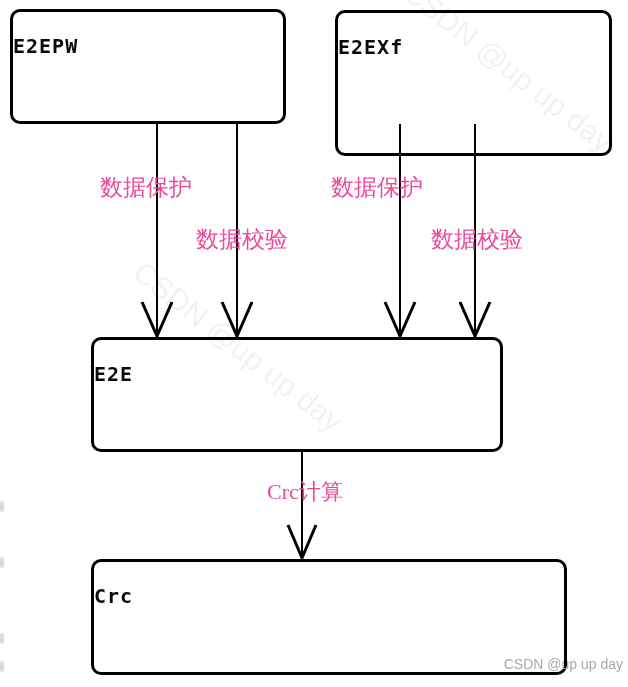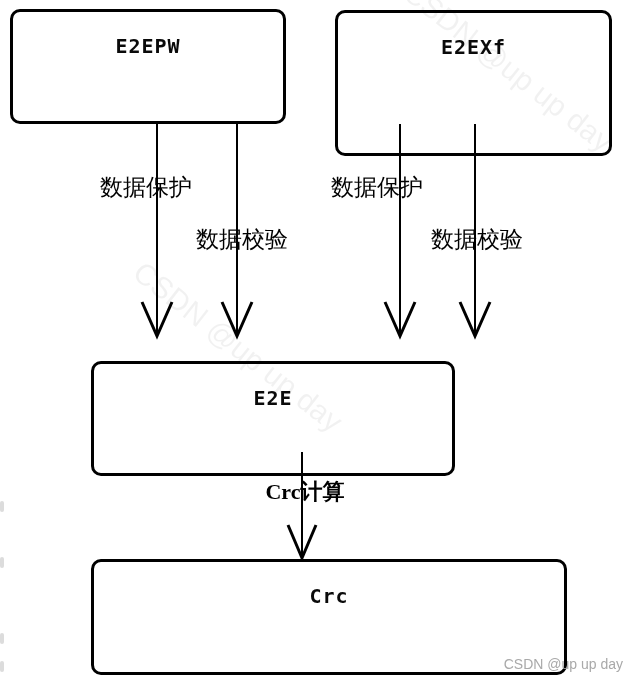--- a/index.html
+++ b/index.html
@@ -10,54 +10,54 @@
     background: #ffffff;
     overflow: hidden;
     font-family: "Liberation Sans", sans-serif;
   }
   .node {
     position: absolute;
     border: 3px solid #000000;
     border-radius: 10px;
     background: transparent;
     box-sizing: border-box;
-    text-align: center;
+    text-align: left;
   }
   .node .node-label {
     display: block;
     padding-top: 22px;
     font-family: "DejaVu Sans Mono", "Liberation Sans", sans-serif;
     font-weight: bold;
     font-size: 20px;
     letter-spacing: 1px;
     color: #0a0a0a;
   }
   #box-e2epw { left: 10px;  top: 9px;   width: 276px; height: 115px; }
   #box-e2exf { left: 335px; top: 10px;  width: 277px; height: 146px; }
-  #box-e2e   { left: 91px;  top: 337px; width: 364px; height: 115px; margin-top: 24px; }
+  #box-e2e   { left: 91px;  top: 337px; width: 412px; height: 115px; }
   #box-crc   { left: 91px;  top: 559px; width: 476px; height: 116px; }
 
   #arrow-layer {
     position: absolute;
     left: 0; top: 0;
     width: 628px; height: 687px;
   }
   .edge-label {
     position: absolute;
     transform: translateX(-50%);
     white-space: nowrap;
     font-family: "Liberation Serif", "DejaVu Serif", serif;
     font-size: 23px;
-    color: #000000;
+    color: #ec4899;
   }
   #label-left-protect  { left: 146px; top: 172px; }
   #label-left-check    { left: 242px; top: 224px; }
   #label-right-protect { left: 377px; top: 172px; }
   #label-right-check   { left: 477px; top: 224px; }
-  #label-crc-calc      { left: 305px; top: 477px; font-size: 22px; font-weight: bold; }
+  #label-crc-calc      { left: 305px; top: 477px; font-size: 22px; }
 
   #watermark {
     position: absolute;
     right: 5px;
     top: 656px;
     font-size: 14px;
     color: #a9a9a9;
     font-family: "Liberation Sans", sans-serif;
   }
   .bg-watermark {

